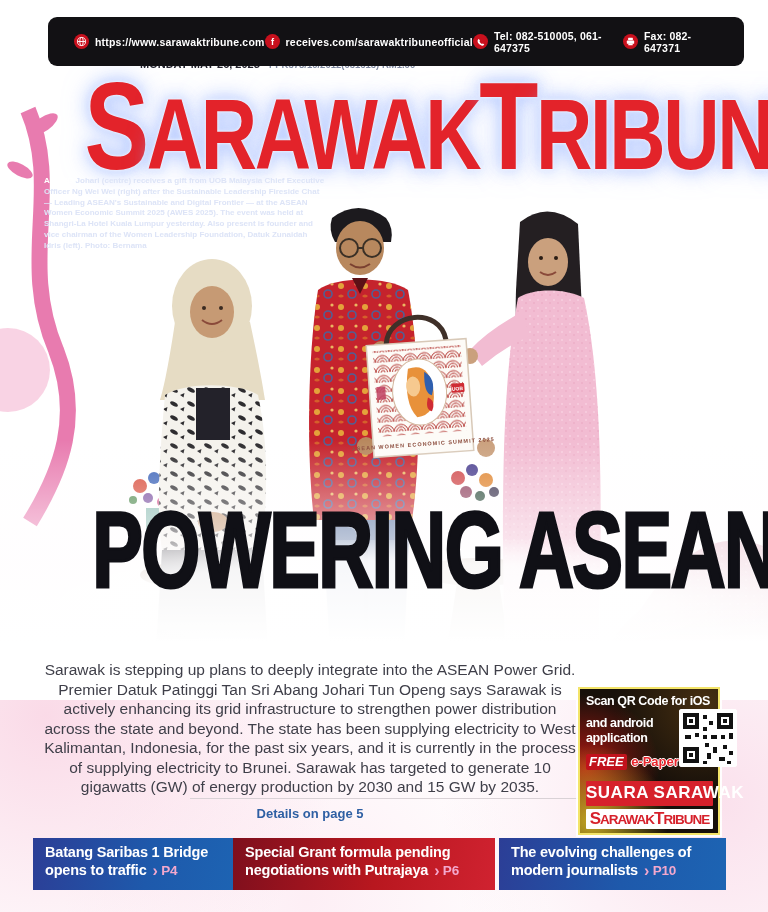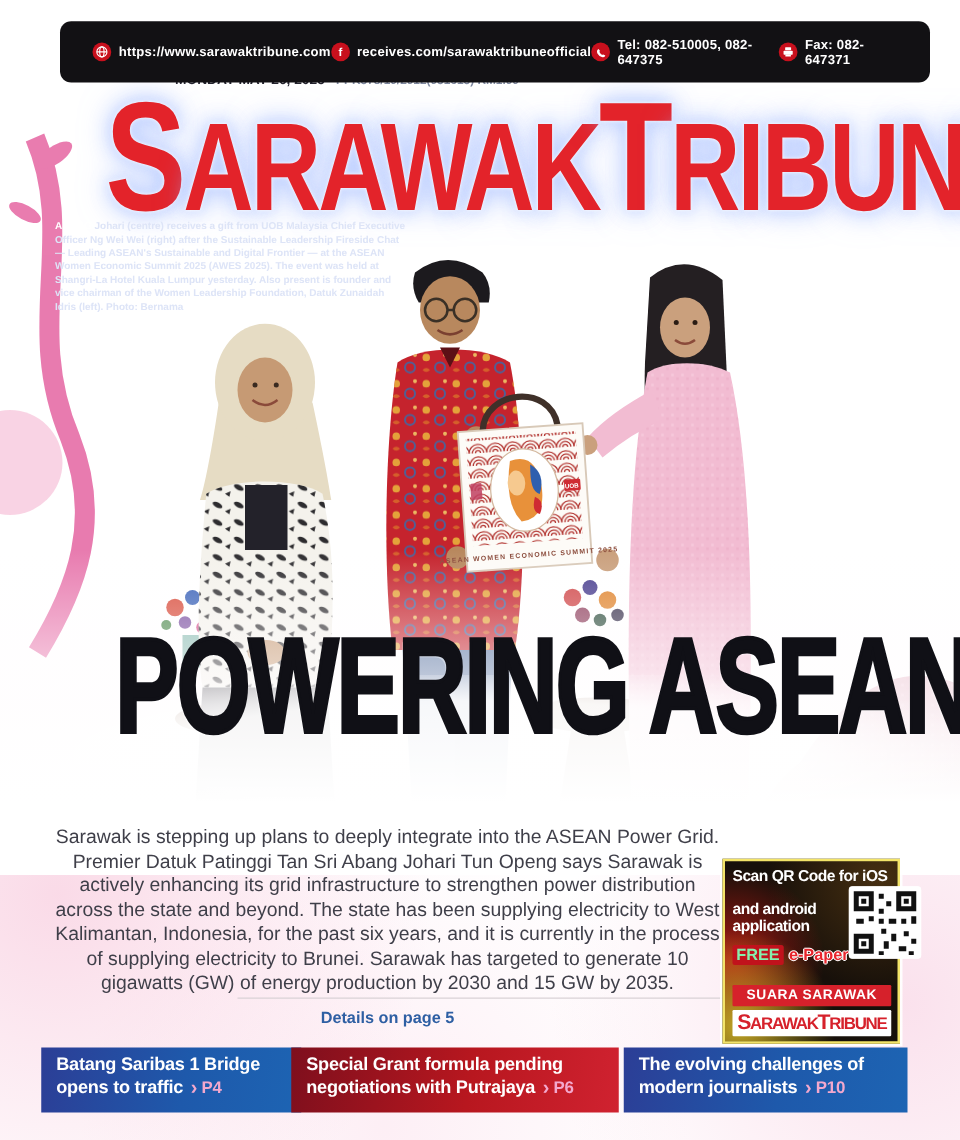--- a/index.html
+++ b/index.html
@@ -75,25 +75,25 @@
       radial-gradient(circle at 8% 92%, rgba(214,190,40,.85), rgba(214,190,40,0) 42%),
       radial-gradient(circle at 4% 55%, rgba(190,25,20,.9), rgba(190,25,20,0) 48%),
       radial-gradient(circle at 90% 10%, rgba(90,60,20,.7), rgba(90,60,20,0) 50%),
       #17100a;
     padding:5px 5px 4px 6px;display:flex;flex-direction:column;}
   .qr-l1{color:#fff;font-weight:bold;font-size:12.5px;letter-spacing:-.4px;white-space:nowrap;}
   .qr-mid{display:flex;flex:1;}
   .qr-col{flex:1;display:flex;flex-direction:column;justify-content:center;}
   .qr-l2{color:#fff;font-weight:bold;font-size:12.5px;letter-spacing:-.4px;line-height:1.15;}
   .qr-free-row{margin-top:7px;white-space:nowrap;}
-  .qr-free{display:inline-block;background:#c1121c;color:#86efac;font-weight:bold;font-size:13px;padding:0 3px 1px 3px;border-radius:2px;}
+  .qr-free{display:inline-block;background:#c1121c;color:#ffffff;font-weight:bold;font-style:italic;font-size:13px;padding:0 3px 1px 3px;border-radius:2px;}
   .qr-epaper{color:#e8252c;font-weight:bold;font-size:13px;
     text-shadow:-1px 0 #fff,1px 0 #fff,0 -1px #fff,0 1px #fff;margin-top:45px;}
   .qr-code{width:58px;height:58px;background:#fff;border-radius:3px;flex:0 0 auto;margin-top:1px;}
-  .qr-bar1{background:#d6212b;color:#fff;font-weight:bold;font-size:11px;text-align:center;
+  .qr-bar1{background:#d6212b;color:#fff;font-weight:bold;font-size:17px;text-align:center;
     padding:2px 0 3px 0;letter-spacing:.5px;margin-top:3px;border-radius:1px;white-space:nowrap;}
   .qr-bar2{background:#fff;color:#d6212b;font-weight:bold;text-align:center;padding:1px 0 2px 0;
     letter-spacing:-1px;margin-top:3px;border-radius:1px;line-height:1;white-space:nowrap;}
   .qr-bar2 .cap{font-size:17px;}
   .qr-bar2 .low{font-size:13.5px;}
 
   
   .teaser{position:absolute;top:838px;height:52px;z-index:30;color:#fff;cursor:pointer;
     padding:6px 10px 0 12px;font-weight:bold;font-size:14.5px;line-height:1.2;letter-spacing:-.2px;}
   .teaser.blue{background:linear-gradient(100deg,#2c3e96 0%,#1e59ab 55%,#1d64b3 100%);}
@@ -129,21 +129,21 @@
           </svg>
       </span>
       <span>receives.com/sarawaktribuneofficial</span>
     </div>
     <div class="tb-item">
       <span class="tb-ic">
         <svg width="11" height="11" viewBox="0 0 12 12">
             <path fill="#fff" d="M3.2 7.4 Q2.1 4.4 4.2 3.4 L5.4 5 Q4.7 5.6 5.2 6.6 Q5.9 8 7.1 8.5 Q7.9 8.8 8.4 8.2 L10.1 9.1 Q9.6 11.3 7 10.4 Q4.2 9.4 3.2 7.4 Z"></path>
           </svg>
       </span>
-      <span>Tel: 082-510005, 082-647375</span>
+      <span>Tel: 082-510005, 061-647375</span>
     </div>
     <div class="tb-item">
       <span class="tb-ic">
         <svg width="11" height="11" viewBox="0 0 12 12">
             <g fill="#fff">
               <rect x="3.4" y="2" width="5.2" height="2.6" rx=".4"></rect>
               <rect x="2" y="5" width="8" height="3.4" rx=".6"></rect>
               <rect x="3.6" y="8.2" width="4.8" height="1.9" rx=".3"></rect>
             </g>
           </svg>

